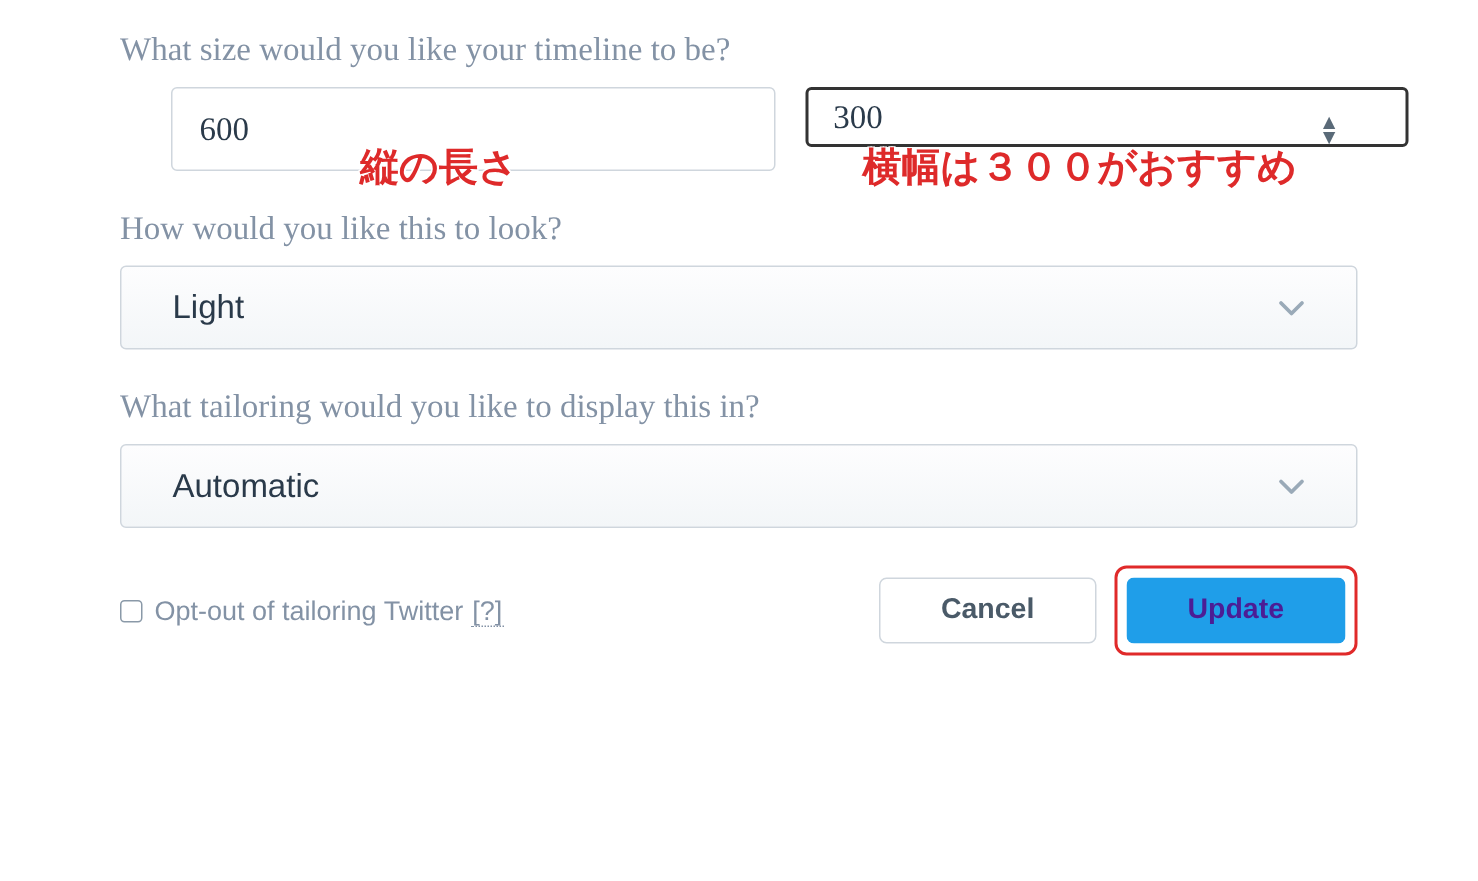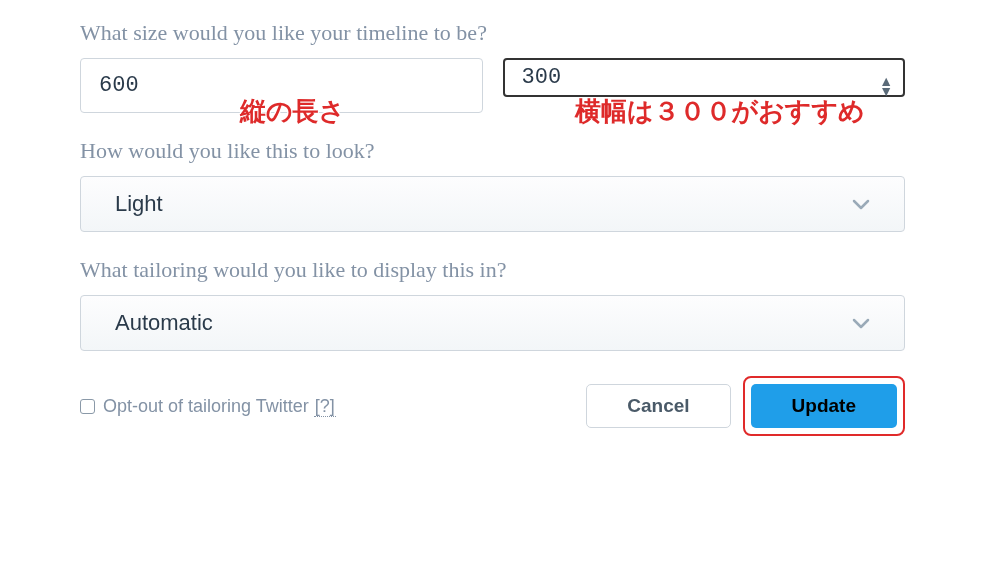--- a/index.html
+++ b/index.html
@@ -31,21 +31,22 @@
     .input-box {
       flex: 1;
       border: 1px solid #cfd6dd;
       border-radius: 4px;
       padding: 14px 18px;
       font-size: 22px;
       color: #2a3a4a;
       background: #fff;
       outline: none;
       width: 100%;
-      font-family: Liberation Mono, monospace;
+      font-family: Liberation Serif, serif;
+      margin-left: 34px;
     }
     .input-box.focused {
       border: 2px solid #333;
       padding: 5px 17px;
     }
     .input-wrapper {
       flex: 1;
       position: relative;
     }
     .stepper {
@@ -119,21 +120,21 @@
       cursor: pointer;
       border: 1px solid transparent;
     }
     .btn-cancel {
       background: #fff;
       border-color: #cfd6dd;
       color: #4a5a68;
     }
     .btn-update {
       background: #1f9ee9;
-      color: #000000;
+      color: #4c1d95;
     }
     .highlight-box {
       border: 2.5px solid #e02a2a;
       border-radius: 8px;
       padding: 6px;
       display: inline-block;
     }
     .annotation {
       position: absolute;
       color: #de2a2a;

